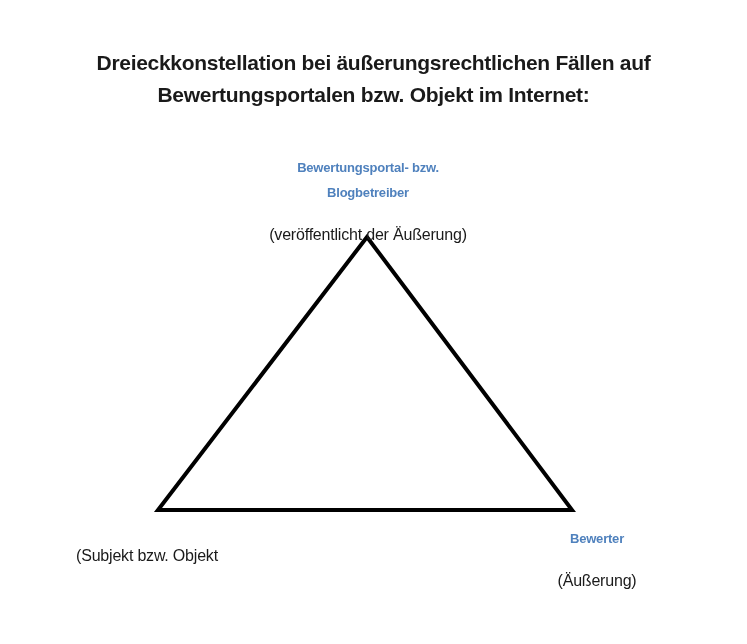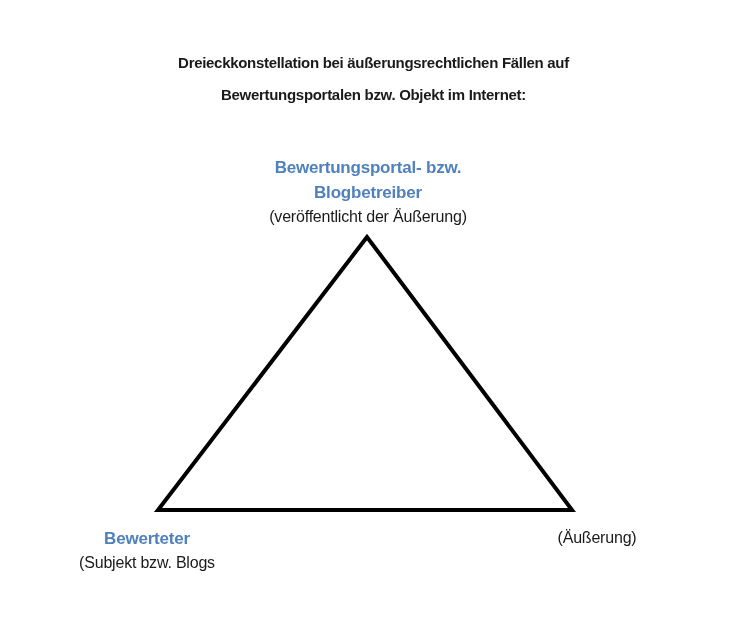--- a/index.html
+++ b/index.html
@@ -14,21 +14,21 @@
     background: var(--background, #ffffff);
     font-family: "Liberation Sans", sans-serif;
     overflow: hidden;
   }
   .title {
     position: absolute;
     top: 47px;
     left: 0;
     width: 747px;
     text-align: center;
-    font-size: 15px;
+    font-size: 21px;
     font-weight: bold;
     line-height: 32px;
     letter-spacing: -0.3px;
     color: var(--text-dark, #1a1a1a);
   }
   .triangle-svg {
     position: absolute;
     left: 140px;
     top: 225px;
     width: 460px;
@@ -38,31 +38,32 @@
     fill: none;
     stroke: var(--triangle-stroke, #000000);
     stroke-width: 4;
     stroke-linejoin: miter;
   }
   .node {
     position: absolute;
     text-align: center;
   }
   .node-label {
-    font-size: 17px;
+    font-size: 13px;
     font-weight: bold;
     line-height: 25px;
     letter-spacing: -0.2px;
     color: var(--node-label-blue, #4f81bd);
   }
   .node-sublabel {
     font-size: 16px;
     line-height: 24px;
     letter-spacing: -0.2px;
     color: var(--text-dark, #1a1a1a);
+    margin-top: 18px;
   }
   .node-top {
     left: 188px;
     top: 155px;
     width: 360px;
   }
   .node-bottom-left {
     left: 26px;
     top: 526px;
     width: 242px;
@@ -87,21 +88,21 @@
     <polygon points="227,12 18,285 432,285"></polygon>
   </svg>
 
   <div class="node node-top">
     <div class="node-label">Bewertungsportal- bzw.</div>
     <div class="node-label">Blogbetreiber</div>
     <div class="node-sublabel">(veröffentlicht der Äußerung)</div>
   </div>
 
   <div class="node node-bottom-left">
-    <div class="node-label">Bewerteter</div>
-    <div class="node-sublabel">(Subjekt bzw. Blogs</div>
+    <div class="node-sublabel">(Subjekt bzw. Objekt</div>
   </div>
 
   <div class="node node-bottom-right">
+    <div class="node-label">Bewerter</div>
     <div class="node-sublabel">(Äußerung)</div>
   </div>
 
 </div>
 
 </body></html>

